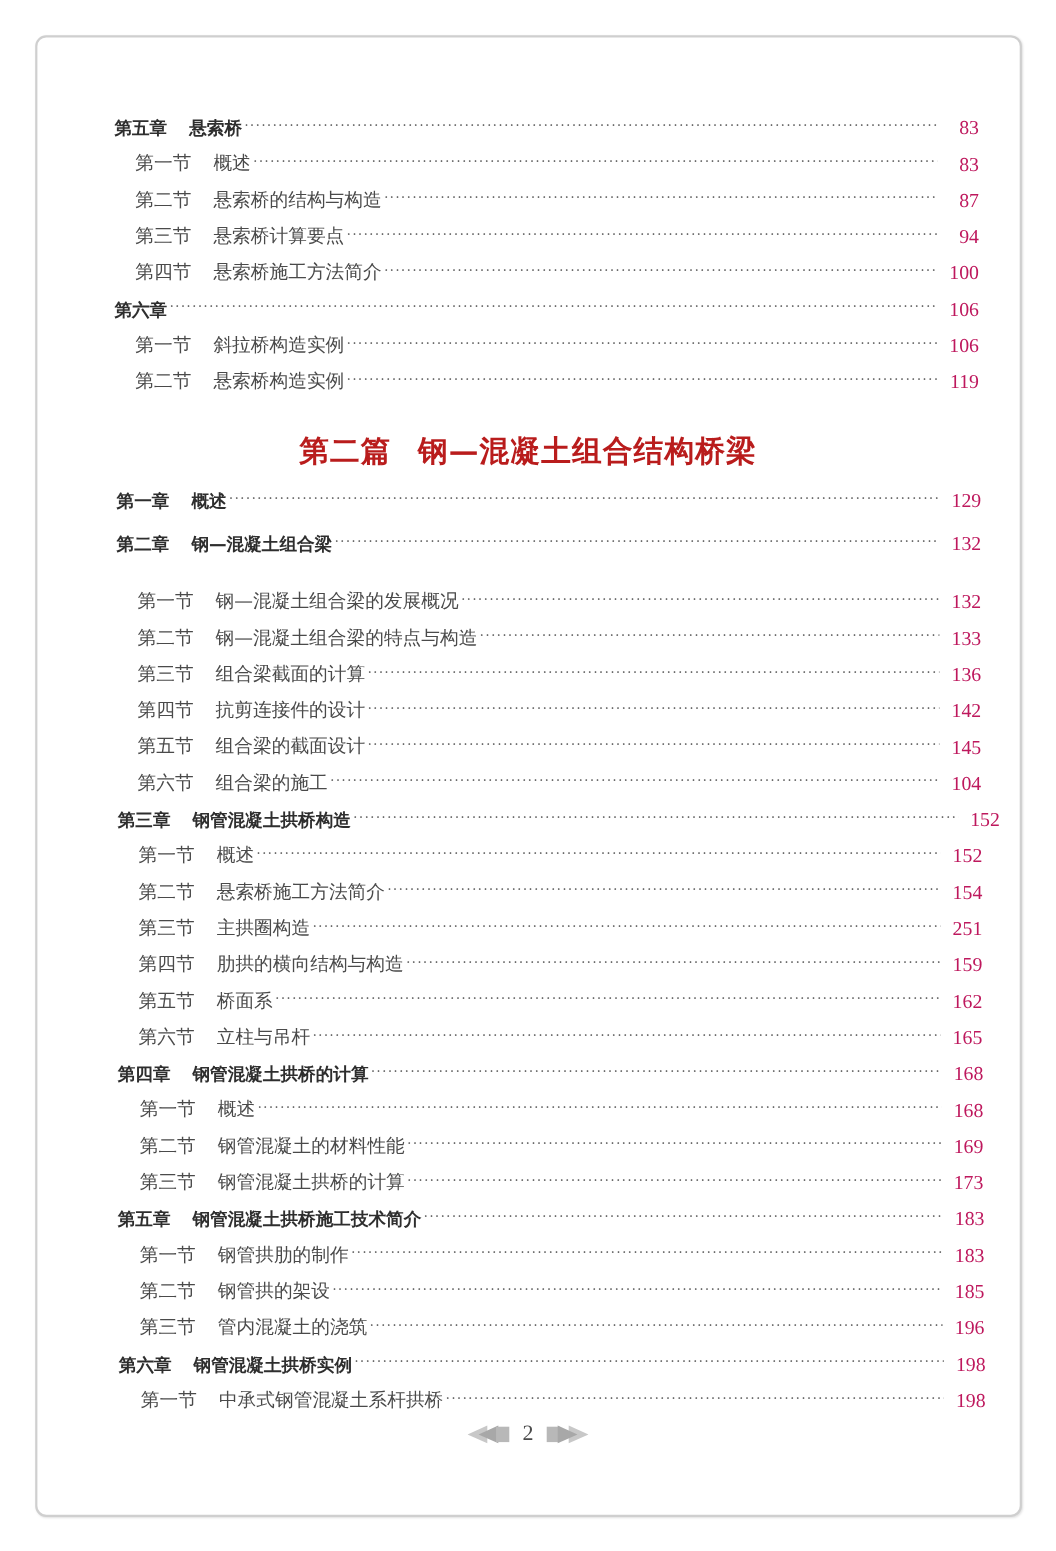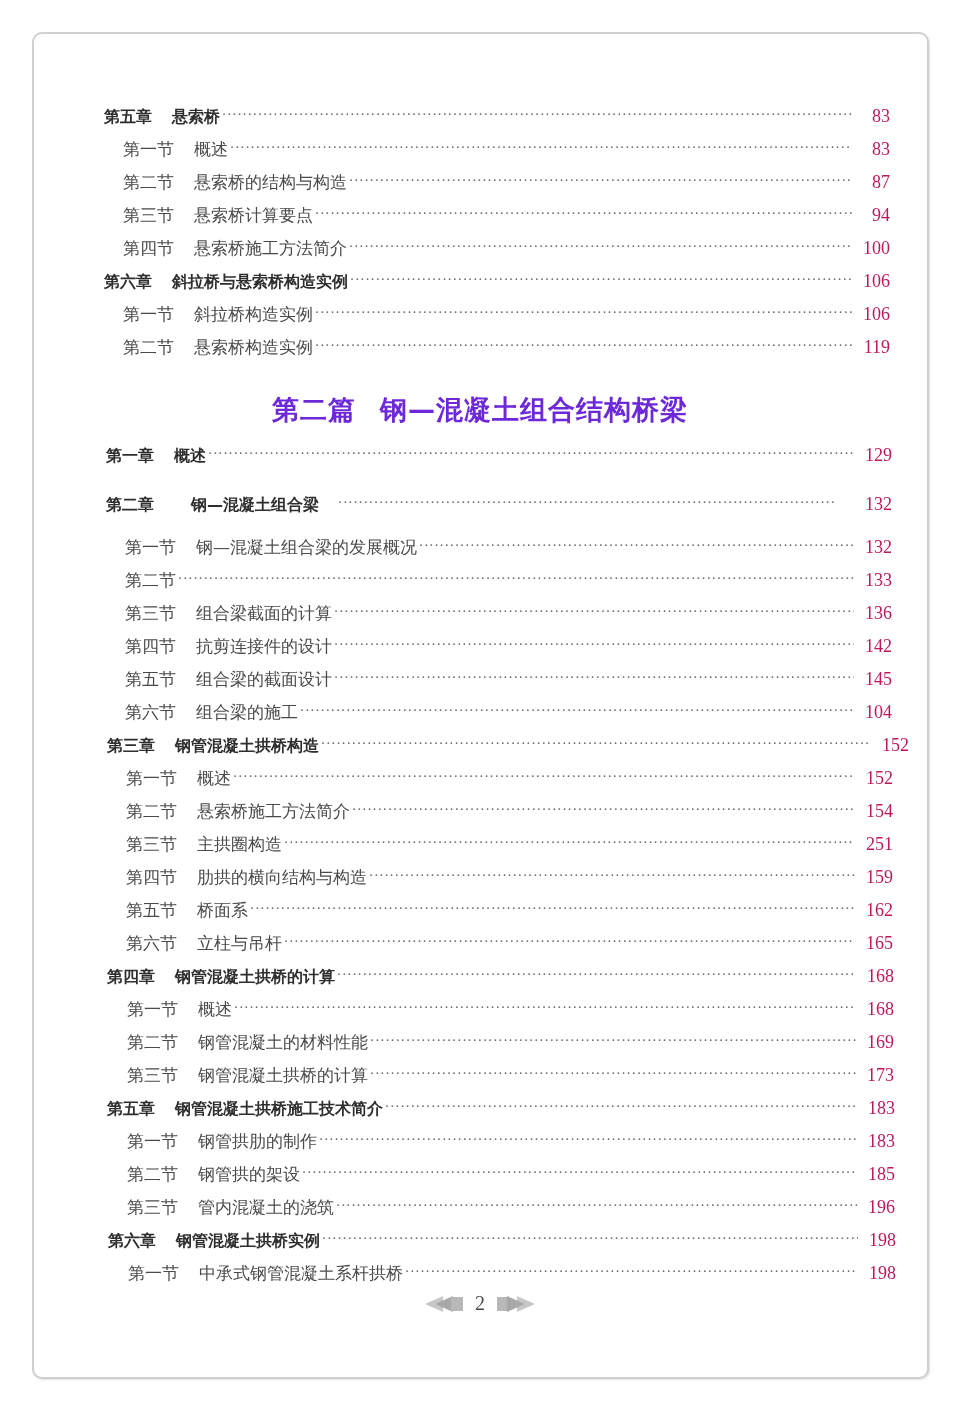--- a/index.html
+++ b/index.html
@@ -83,21 +83,21 @@
     text-align: right;
   }
   .part-title {
     position: absolute;
     top: 392px;
     left: 0;
     width: 960px;
     text-align: center;
     font-size: 27px;
     font-weight: bold;
-    color: #6d28d9;
+    color: #b91c1c;
     letter-spacing: 1px;
   }
   .part-title span + span {
     margin-left: 24px;
   }
   .footer {
     position: absolute;
     top: 1292px;
     left: 0;
     width: 960px;
@@ -150,21 +150,20 @@
   </div>
   <div class="toc-row section" style="left:123px; right:70px; top:232px;">
     <span class="toc-label">第四节</span>
     <span class="toc-title">悬索桥施工方法简介</span>
     <span class="toc-leader"></span>
     <span class="toc-page">100</span>
   </div>
 
   <div class="toc-row chapter" style="left:104px; right:70px; top:265px;">
     <span class="toc-label">第六章</span>
-    <span class="toc-title">斜拉桥与悬索桥构造实例</span>
     <span class="toc-leader"></span>
     <span class="toc-page">106</span>
   </div>
   <div class="toc-row section" style="left:123px; right:70px; top:298px;">
     <span class="toc-label">第一节</span>
     <span class="toc-title">斜拉桥构造实例</span>
     <span class="toc-leader"></span>
     <span class="toc-page">106</span>
   </div>
   <div class="toc-row section" style="left:123px; right:70px; top:331px;">
@@ -181,34 +180,35 @@
 
 <div class="toc-block">
 
   <div class="toc-row chapter" style="left:106px; right:68px; top:439px;">
     <span class="toc-label">第一章</span>
     <span class="toc-title">概述</span>
     <span class="toc-leader"></span>
     <span class="toc-page">129</span>
   </div>
 
-  <div class="toc-row chapter" style="left:106px; right:68px; top:488px;gap:17px;">
+  <div class="toc-row chapter" style="left:106px; right:68px; top:478px;">
     <span class="toc-label">第二章</span>
     <span class="toc-title">钢—混凝土组合梁</span>
     <span class="toc-leader"></span>
     <span class="toc-page">132</span>
   </div>
   <div class="toc-row section" style="left:125px; right:68px; top:531px;">
     <span class="toc-label">第一节</span>
     <span class="toc-title">钢—混凝土组合梁的发展概况</span>
     <span class="toc-leader"></span>
     <span class="toc-page">132</span>
   </div>
   <div class="toc-row section" style="left:125px; right:68px; top:564px;">
     <span class="toc-label">第二节</span>
+    <span class="toc-title">钢—混凝土组合梁的特点与构造</span>
     <span class="toc-leader"></span>
     <span class="toc-page">133</span>
   </div>
   <div class="toc-row section" style="left:125px; right:68px; top:597px;">
     <span class="toc-label">第三节</span>
     <span class="toc-title">组合梁截面的计算</span>
     <span class="toc-leader"></span>
     <span class="toc-page">136</span>
   </div>
   <div class="toc-row section" style="left:125px; right:68px; top:630px;">

